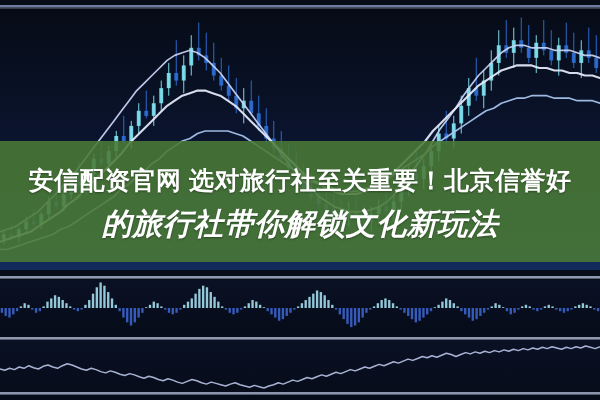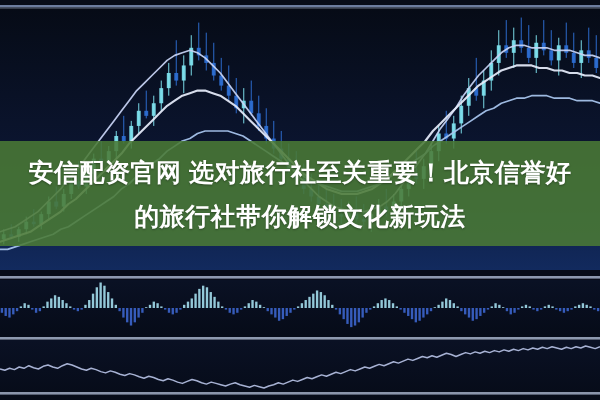--- a/index.html
+++ b/index.html
@@ -12,38 +12,38 @@
     background:#070c18;
   }
 
   
   .chart-layer{position:absolute;left:0;top:0;width:600px;height:400px;}
   .chart-layer svg{display:block;width:600px;height:400px;}
 
   
   #banner{
     position:absolute;left:0;right:0;
-    top:141px;height:105px;
+    top:141px;height:121px;
     background:rgba(74,122,53,0.88);
     display:flex;flex-direction:column;
     align-items:center;justify-content:center;
     box-sizing:border-box;
     padding:0 20px;
   }
   #banner .line{
     color:#ffffff;
     font-weight:bold;
     font-size:25px;
     line-height:44px;
     letter-spacing:0.5px;
     white-space:nowrap;
     text-align:center;
     text-shadow:0 1px 2px rgba(0,0,0,0.35);
   }
-  #banner .line2{font-size:25px;}
+  #banner .line2{font-size:30px;font-style:italic;}
 </style>
 </head>
 <body>
 
 <div id="stage">
 
   <div class="chart-layer">
     <svg id="chart-svg" viewBox="0 0 600 400" preserveAspectRatio="none">
         <rect x="0" y="0" width="600" height="400" fill="#070c18"></rect>
         <defs>

